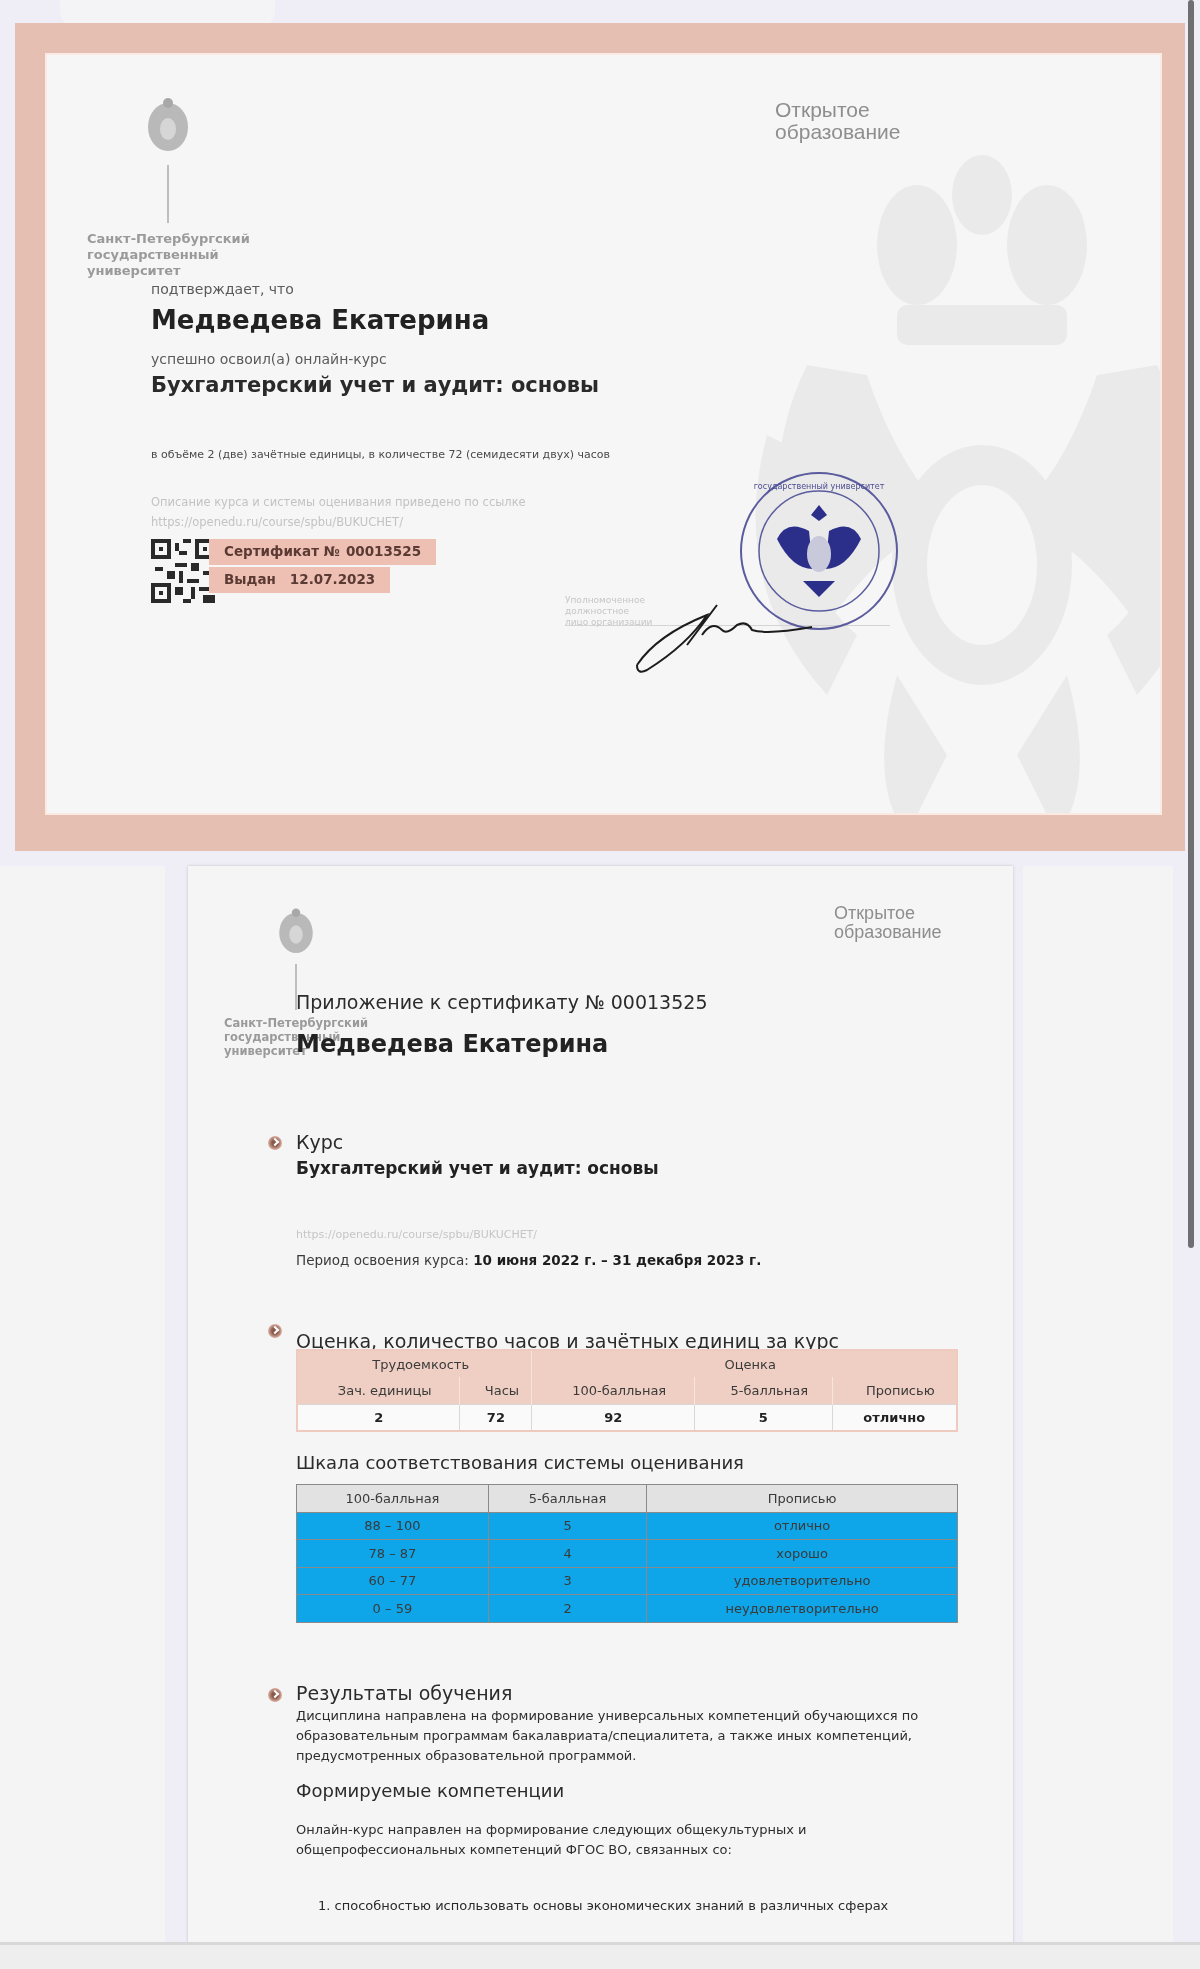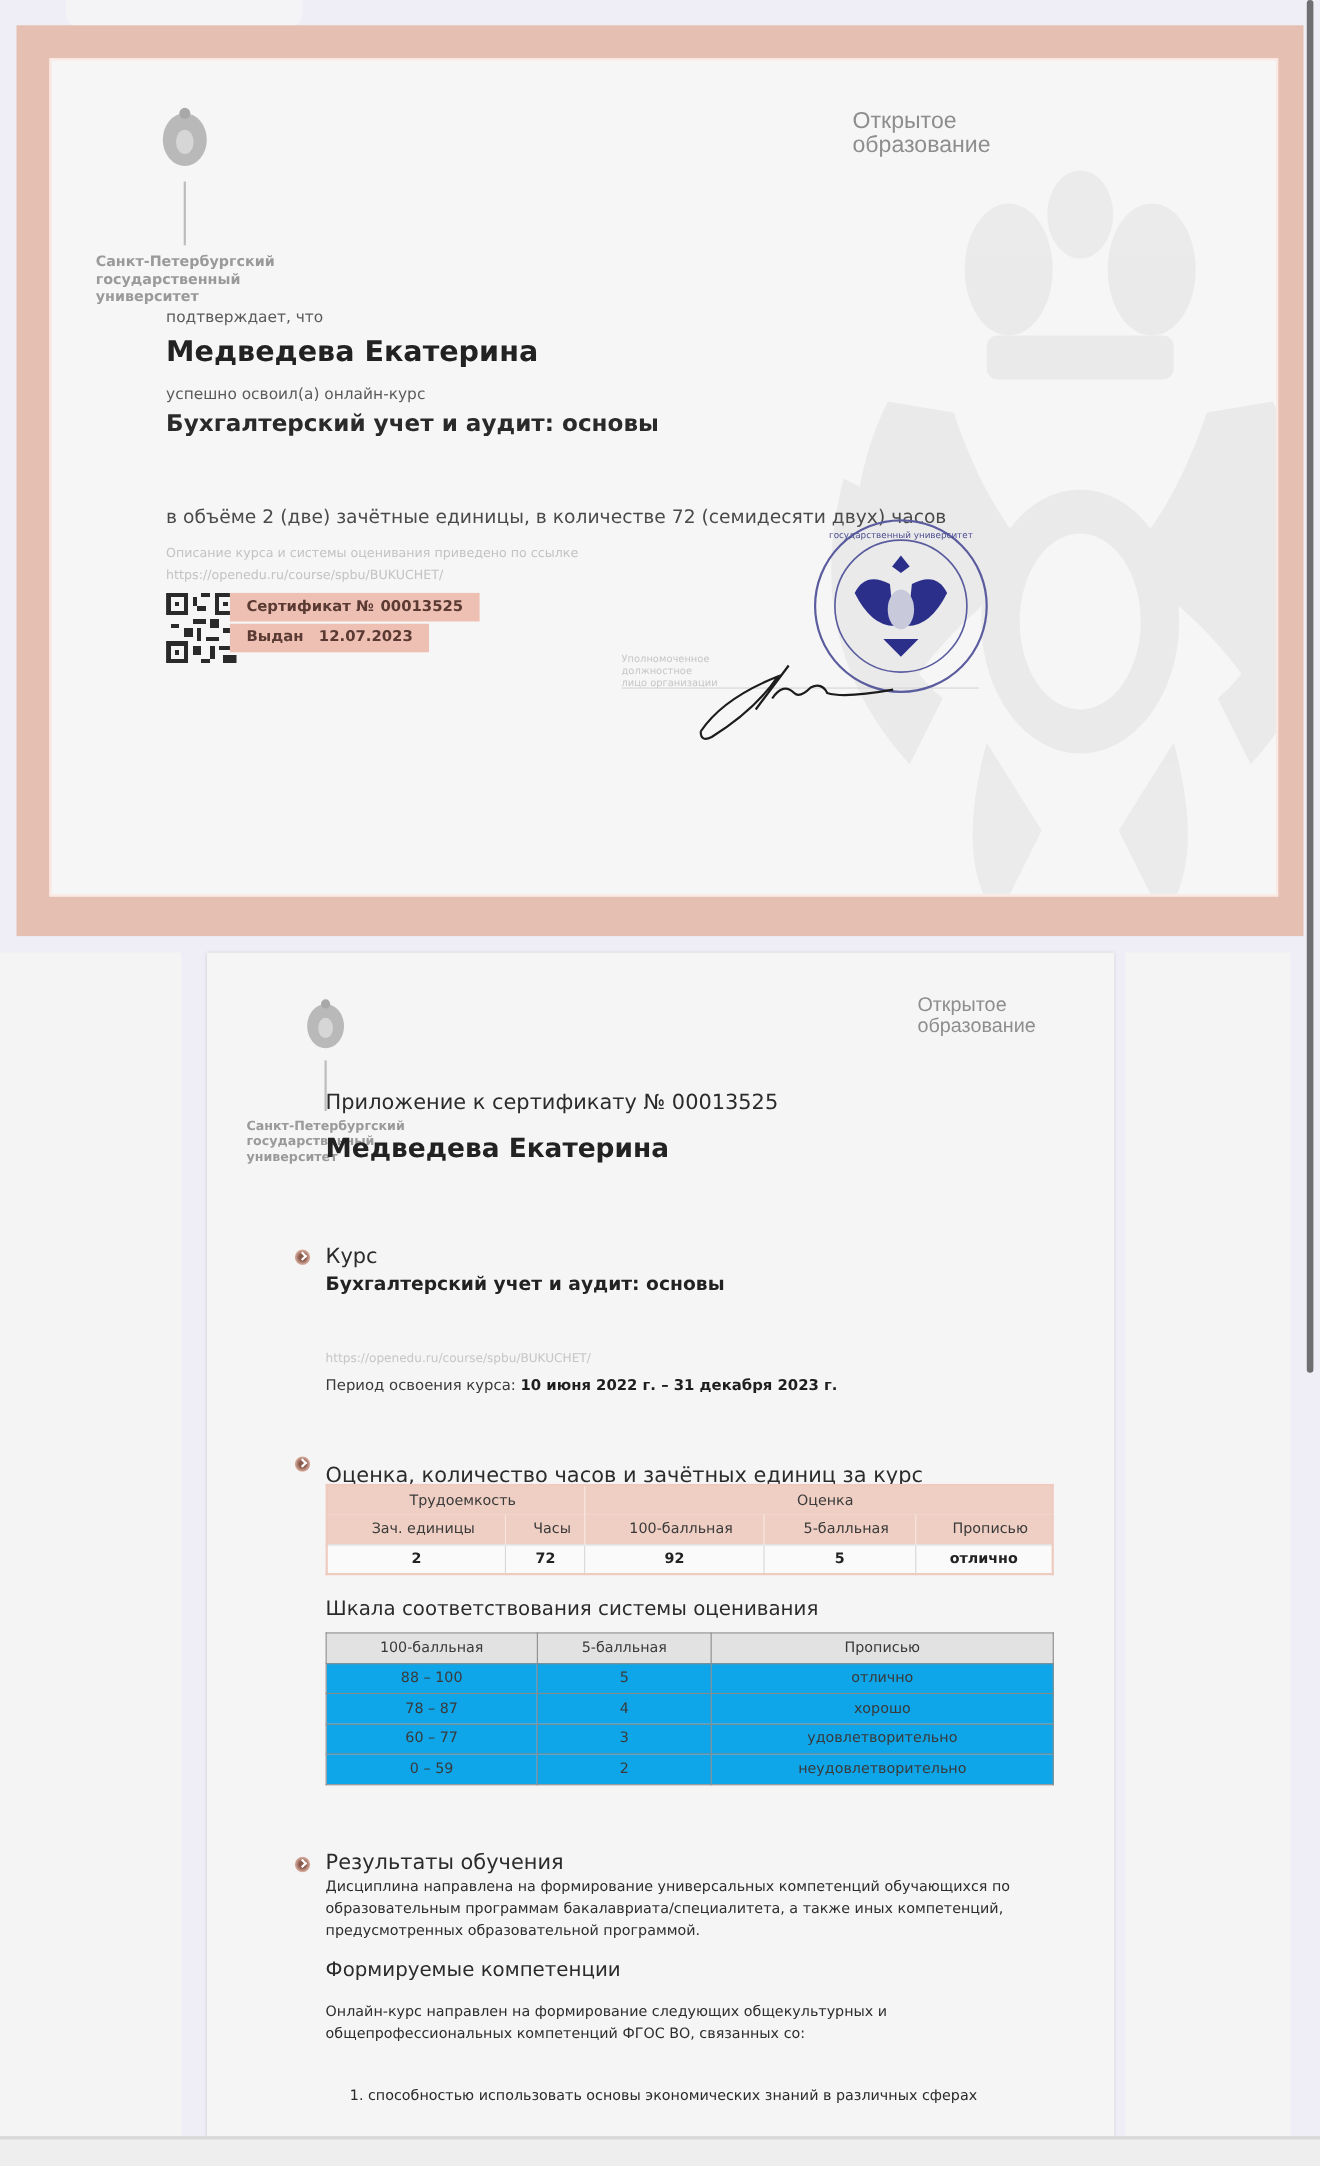--- a/index.html
+++ b/index.html
@@ -47,21 +47,21 @@
     font-size: 76px; letter-spacing: 2px; color: #1c1c1c;
   }
   .small-grey { position: absolute; font-size: 14px; color: #5a5a5a; }
   .cert-name {
     position: absolute; left: 134px; top: 346px; font-size: 26px; font-weight: bold; color: #222;
   }
   .cert-course {
     position: absolute; left: 134px; top: 428px; font-size: 21px; color: #2a2a2a; font-weight: bold;
   }
   .cert-volume {
-    position: absolute; left: 134px; top: 523px; font-size: 17px; color: #4a4a4a; margin-top: 12px;
+    position: absolute; left: 134px; top: 523px; font-size: 11px; color: #4a4a4a;
   }
   .cert-desc {
     position: absolute; left: 134px; top: 585px; font-size: 11.5px; color: #c3c3c3; line-height: 20px;
   }
   .qr {
     position: absolute; left: 134px; top: 644px; width: 64px; height: 64px;
   }
   .pill {
     position: absolute; background: #eec0b4; color: #5a3a32;
     font-size: 13.5px; font-weight: bold; padding: 4px 15px; height: 26px;

